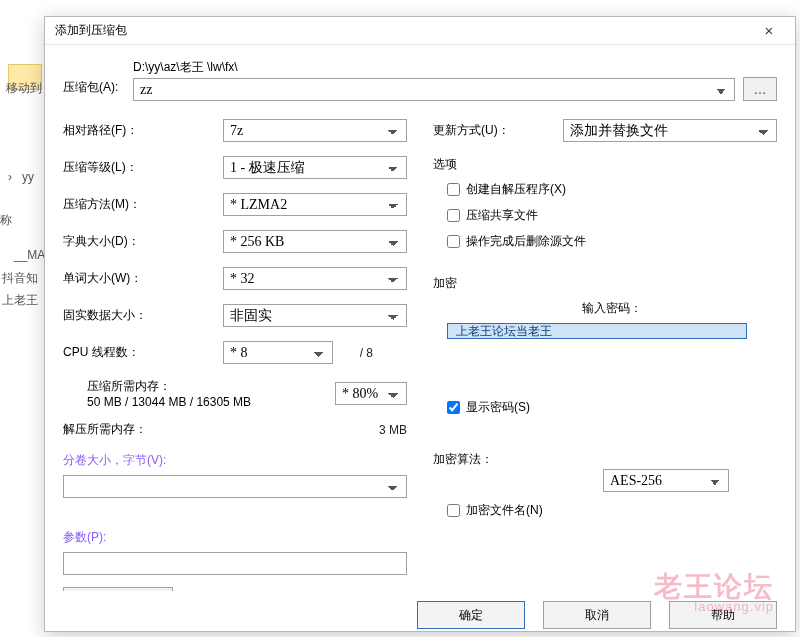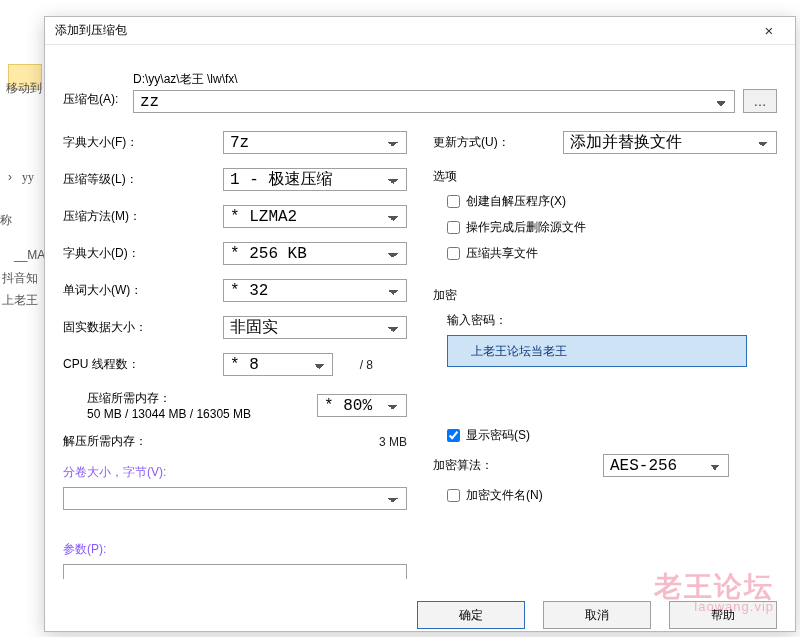--- a/index.html
+++ b/index.html
@@ -33,21 +33,20 @@
     left: 44px;
     top: 16px;
     width: 752px;
     height: 616px;
     background: #fff;
     border: 1px solid #b8b8b8;
     box-shadow: 0 4px 18px rgba(0,0,0,0.2);
     z-index: 10;
     display: flex;
     flex-direction: column;
-    gap: 12px;
   }
   .titlebar {
     height: 28px;
     display: flex;
     align-items: center;
     padding: 0 6px 0 10px;
     font-size: 12px;
     border-bottom: 1px solid #e5e5e5;
   }
   .titlebar .title { flex: 1; }
@@ -75,25 +74,25 @@
   .row-archive .archive-block { flex: 1; }
   .path-text {
     font-size: 12px;
     margin-bottom: 2px;
     color: #000;
   }
   .combo, select.combo-sel, input.txt {
     height: 23px;
     border: 1px solid #a0a0a0;
     background: #fff;
-    font-size: 16px;
+    font-size: 14px;
     padding: 2px 20px 2px 6px;
     width: 100%;
     position: relative;
-    font-family: Liberation Mono, monospace;
+    font-family: Liberation Serif, serif;
   }
   select.combo-sel {
     padding-right: 18px;
     appearance: none;
     background-image: linear-gradient(45deg, transparent 50%, #555 50%),
                       linear-gradient(135deg, #555 50%, transparent 50%);
     background-position: calc(100% - 13px) 10px, calc(100% - 8px) 10px;
     background-size: 5px 5px, 5px 5px;
     background-repeat: no-repeat;
   }
@@ -128,21 +127,21 @@
     width: 40px;
     text-align: right;
     color: #222;
   }
   .mem-row {
     display: flex;
     align-items: center;
     margin-bottom: 12px;
   }
   .mem-row .mlabel-wrap { flex: 1; margin-left: 24px; }
-  .mem-row .msel { width: 90px; }
+  .mem-row .msel { width: 72px; }
   .section-label {
     margin: 6px 0 6px 0;
     color: #8b5cf6;
   }
   .group-label {
     margin: 4px 0 8px 0;
     color: #000;
   }
   .chk-row {
     display: flex;
@@ -150,35 +149,35 @@
     gap: 6px;
     margin: 0 0 9px 14px;
     font-size: 12px;
   }
   .chk-row input[type=checkbox] {
     width: 13px; height: 13px;
     margin: 0;
   }
   .pwd-input {
     width: 300px;
-    height: 32px;
+    height: 16px;
     border: 1px solid #2b6fb6;
     background: #cfe3f7;
     color: #0b3a7a;
     font-size: 12px;
-    padding: 2px 23px;
+    padding: 2px 8px;
     font-family: inherit;
   }
   .enc-row {
     display: flex;
     align-items: center;
     margin: 10px 0;
   }
   .enc-row .elabel { width: 170px; }
-  .enc-row select { width: 126px; }
+  .enc-row select { width: 126px; margin-top: 43px; }
   .options-btn {
     width: 110px; height: 28px;
     border: 1px solid #a0a0a0;
     background: #f3f3f3;
     display: flex; align-items: center; justify-content: center;
     cursor: pointer;
     margin-top: 12px;
   }
   .button-row {
     display: flex;
@@ -218,21 +217,21 @@
     letter-spacing: 1px;
   }
   fieldset.nobox { border: none; padding: 0; margin: 0; }
 </style>
 </head>
 <body>
 
 <div class="ghost-folder"></div>
 <div class="ghost" style="left:6px; top:80px;font-family:Liberation Serif, serif;">移动到</div>
 <div class="ghost" style="left:8px; top:170px;">›</div>
-<div class="ghost" style="left:22px; top:170px;font-family:Liberation Serif, serif;">yy</div>
+<div class="ghost" style="left:22px; top:170px;">yy</div>
 <div class="ghost" style="left:0px; top:212px;">称</div>
 <div class="ghost" style="left:14px; top:248px;">__MA</div>
 <div class="ghost" style="left:2px; top:270px;">抖音知</div>
 <div class="ghost" style="left:2px; top:292px;text-align:center;">上老王</div>
 
 <div class="dialog">
   <div class="titlebar">
     <span class="title">添加到压缩包</span>
     <div class="close">
       <span>×</span>
@@ -252,21 +251,21 @@
       <div class="browse-btn">
         <span>…</span>
       </div>
     </div>
 
     <div class="columns">
 
       <div class="col">
 
         <div class="form-row">
-          <div class="flabel">字典大小(F)：</div>
+          <div class="flabel">相对路径(F)：</div>
           <div class="fctrl">
             <select class="combo-sel">
               <option>7z</option>
             </select>
           </div>
         </div>
 
         <div class="form-row">
           <div class="flabel">压缩等级(L)：</div>
           <div class="fctrl">
@@ -365,31 +364,31 @@
 
 
         <div class="group-label">选项</div>
         <fieldset class="nobox">
           <label class="chk-row">
             <input type="checkbox" style="">
             <span>创建自解压程序(X)</span>
           </label>
           <label class="chk-row">
             <input type="checkbox" style="">
-            <span>操作完成后删除源文件</span>
+            <span>压缩共享文件</span>
           </label>
           <label class="chk-row">
             <input type="checkbox" style="">
-            <span>压缩共享文件</span>
+            <span>操作完成后删除源文件</span>
           </label>
         </fieldset>
 
         <div class="group-label" style="margin-top:16px;">加密</div>
         <div style="margin-left:14px;">
-          <div style="margin-bottom:6px;">输入密码：</div>
+          <div style="margin-bottom:6px;text-align:center;">输入密码：</div>
           <input class="pwd-input" type="text" value="上老王论坛当老王" style="">
         </div>
 
         <div style="height:60px;"></div>
 
         <label class="chk-row">
           <input type="checkbox" checked="" style="">
           <span>显示密码(S)</span>
         </label>
 

